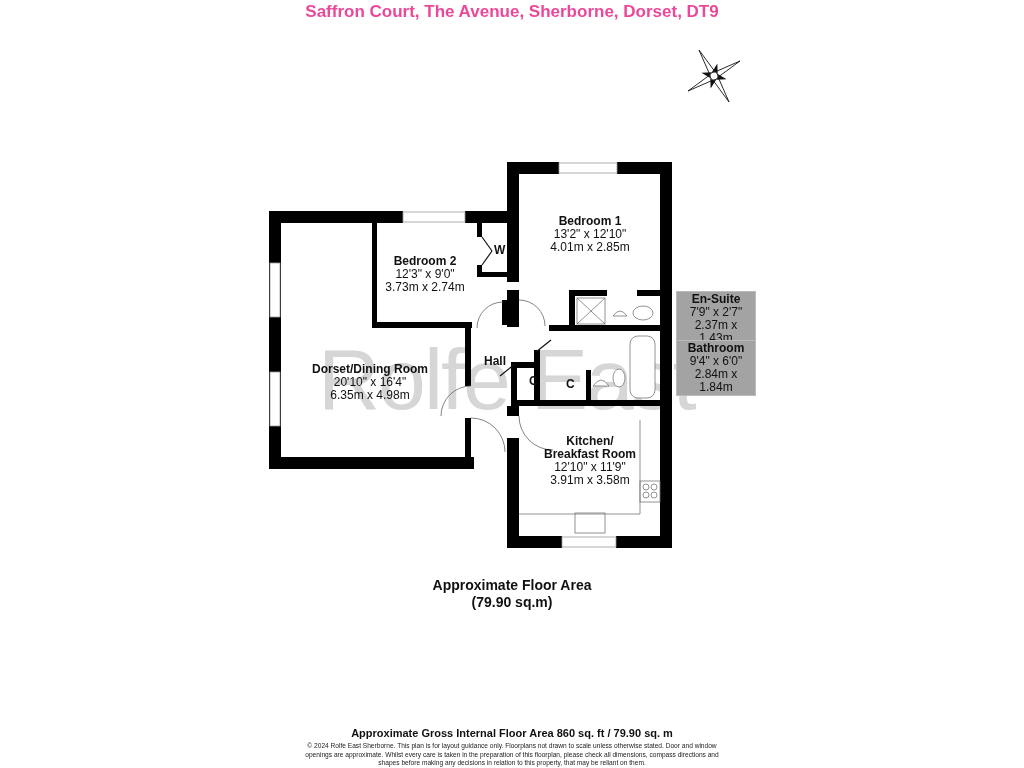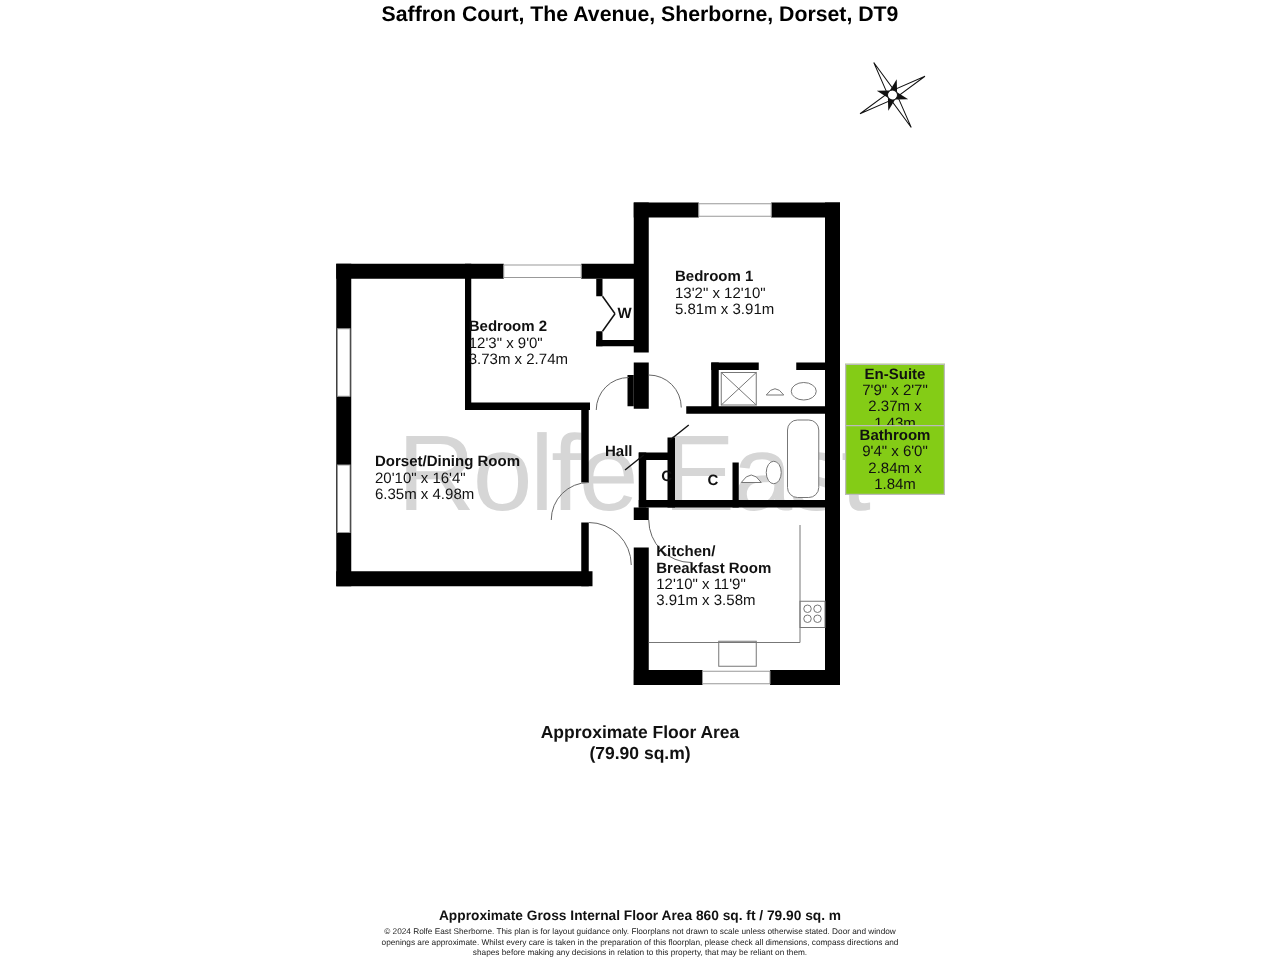--- a/index.html
+++ b/index.html
@@ -1,23 +1,23 @@
 <!DOCTYPE html>
 <html><head>
 <meta charset="utf-8">
 <style>
   html, body { margin:0; padding:0; background:#ffffff; }
   body { width:1024px; height:768px; position:relative; overflow:hidden; font-family:"Liberation Sans", sans-serif; color:#111; }
-  .title { position:absolute; top:2px; left:0; width:1024px; text-align:center; font-weight:bold; font-size:17px; color:#000000; }
+  .title { position:absolute; top:2px; left:0; width:1024px; text-align:center; font-weight:bold; font-size:17px; color:#ec4899; }
   .compass { position:absolute; left:676px; top:46px; width:76px; height:60px; }
   svg.plan { position:absolute; left:0; top:0; width:1024px; height:768px; }
-  .lbl { position:absolute; text-align:left; font-size:12px; line-height:13px; color:#111; }
+  .lbl { position:absolute; text-align:center; font-size:12px; line-height:13px; color:#111; }
   .lbl .name { font-weight:bold; display:block; }
   .lbl .dim { display:block; }
-  .sidebox { position:absolute; border:1px solid #bbb; background:#84cc16; text-align:center; font-size:12px; line-height:13px; padding:1px 0; }
+  .sidebox { position:absolute; border:1px solid #bbb; background:#a3a3a3; text-align:center; font-size:12px; line-height:13px; padding:1px 0; }
   .sidebox .name { font-weight:bold; display:block; }
   .sidebox .dim { display:block; }
   .small { position:absolute; font-weight:bold; font-size:12px; }
   .summary { position:absolute; top:577px; left:0; width:1024px; text-align:center; font-weight:bold; font-size:14px; line-height:17px; }
   .summary span { display:block; }
   .gross { position:absolute; top:727px; left:0; width:1024px; text-align:center; font-weight:bold; font-size:11px; }
   .disclaimer { position:absolute; top:742px; left:300px; width:424px; text-align:center; font-size:6.6px; line-height:8.5px; color:#222; }
   .watermark { position:absolute; left:318px; top:330px; font-size:86px; color:#d6d6d6; letter-spacing:-2px; pointer-events:none; }
 </style>
 </head>
@@ -126,21 +126,21 @@
     <line x1="482" y1="237" x2="492" y2="251"></line>
     <line x1="492" y1="251" x2="482" y2="265"></line>
     <line x1="500" y1="376" x2="515" y2="364"></line>
     <line x1="536" y1="352" x2="551" y2="340"></line>
   </g>
 </svg>
 
 <div class="lbl" style="left:540px; top:215px; width:100px;">
   <span class="name">Bedroom 1</span>
   <span class="dim">13'2" x 12'10"</span>
-  <span class="dim">5.81m x 3.91m</span>
+  <span class="dim">4.01m x 2.85m</span>
 </div>
 
 <div class="lbl" style="left:375px; top:255px; width:100px;">
   <span class="name">Bedroom 2</span>
   <span class="dim">12'3" x 9'0"</span>
   <span class="dim">3.73m x 2.74m</span>
 </div>
 
 <div class="small" style="left:494px; top:243px;">W</div>
 

